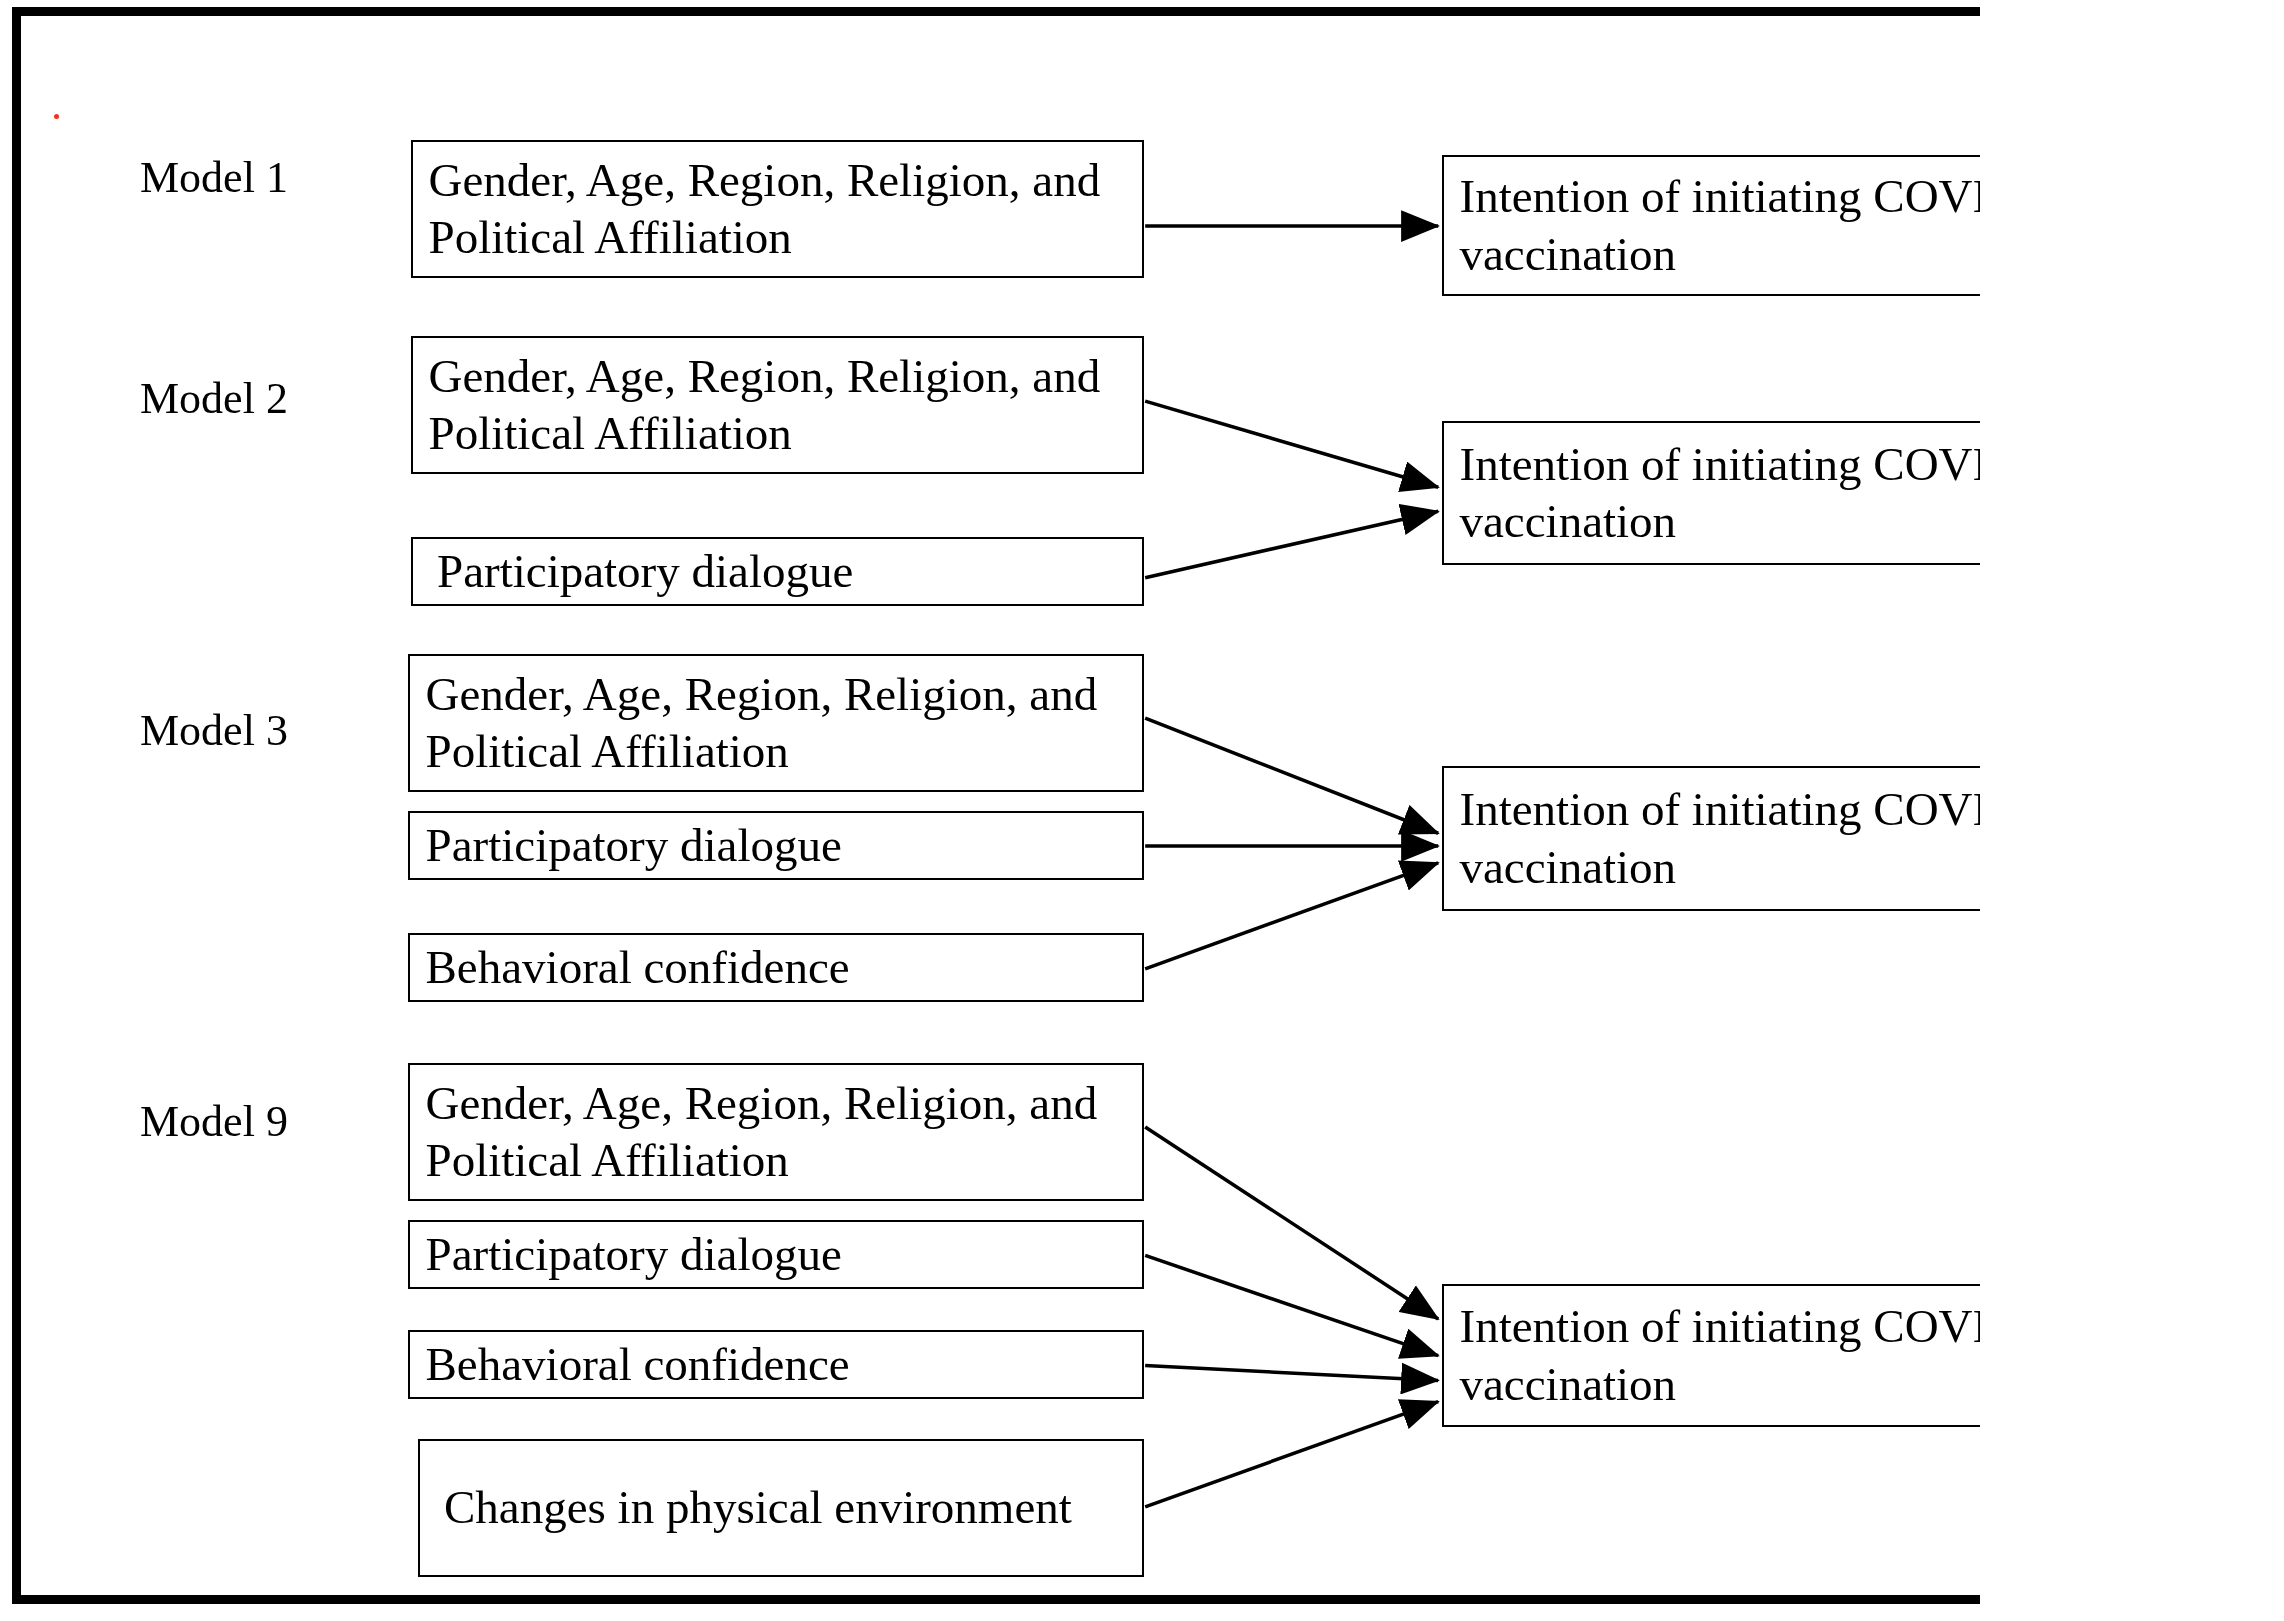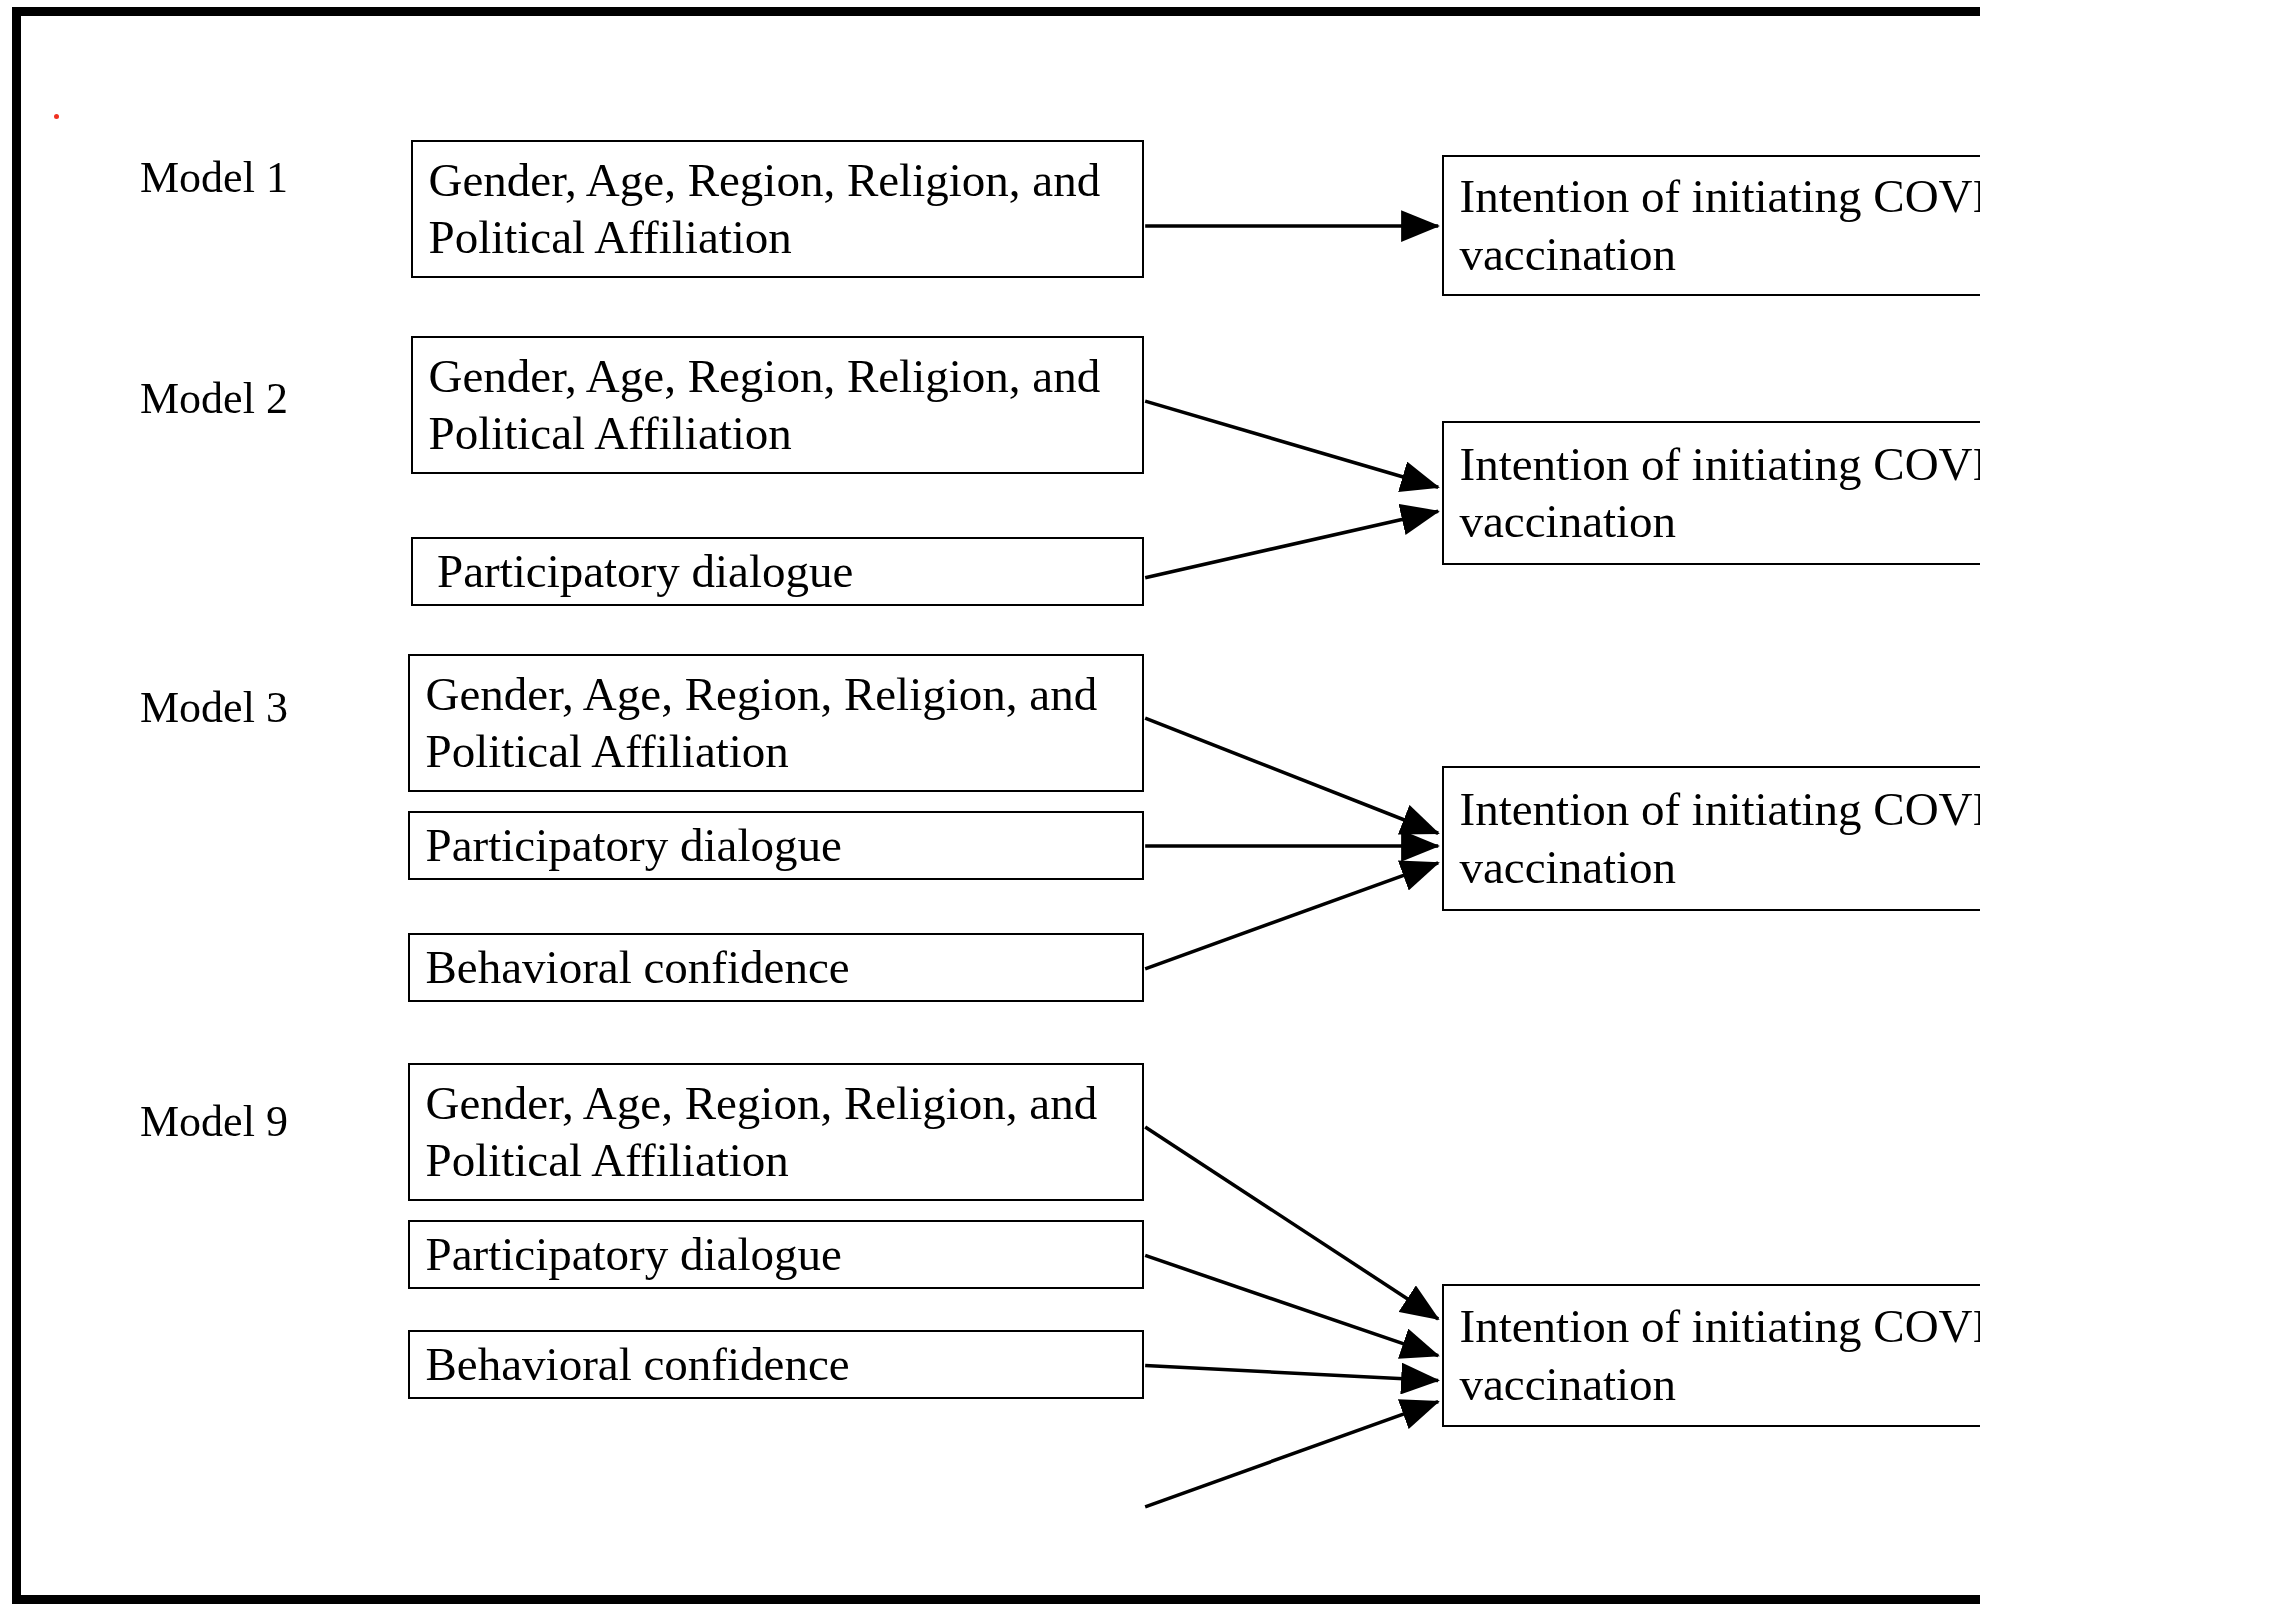--- a/index.html
+++ b/index.html
@@ -99,21 +99,21 @@
   </div>
 
   <div class="node-box indent" style="left:411px; top:537px; width:733px; height:69px;">
     <span class="node-text">Participatory dialogue</span>
   </div>
 
   <div class="node-box" style="left:1442px; top:421px; width:715px; height:144px;">
     <span class="node-text">Intention of initiating COVID-19 vaccination</span>
   </div>
 
-  <div class="model-label" style="left:140px; top:684px;">Model 3</div>
+  <div class="model-label" style="left:140px; top:707px;">Model 3</div>
 
   <div class="node-box" style="left:408px; top:654px; width:736px; height:138px;">
     <span class="node-text">Gender, Age, Region, Religion, and Political Affiliation</span>
   </div>
 
   <div class="node-box" style="left:408px; top:811px; width:736px; height:69px;">
     <span class="node-text">Participatory dialogue</span>
   </div>
 
   <div class="node-box" style="left:408px; top:933px; width:736px; height:69px;">
@@ -131,20 +131,23 @@
   </div>
 
   <div class="node-box" style="left:408px; top:1220px; width:736px; height:69px;">
     <span class="node-text">Participatory dialogue</span>
   </div>
 
   <div class="node-box" style="left:408px; top:1330px; width:736px; height:69px;">
     <span class="node-text">Behavioral confidence</span>
   </div>
 
+  <div class="node-box indent" style="left:418px; top:1439px; width:726px; height:138px;">
+    <span class="node-text">Changes in physical environment</span>
+  </div>
 
   <div class="node-box" style="left:1442px; top:1284px; width:758px; height:143px;">
     <span class="node-text">Intention of initiating COVID-19 vaccination</span>
   </div>
 
   <svg id="connectors" viewBox="0 0 3235 2297">
     <defs>
       <marker id="arrowhead" markerWidth="11" markerHeight="9" refX="10.5" refY="4.5" orient="auto" markerUnits="strokeWidth">
         <path d="M0,0 L11,4.5 L0,9 z" fill="#000000"></path>
       </marker>

